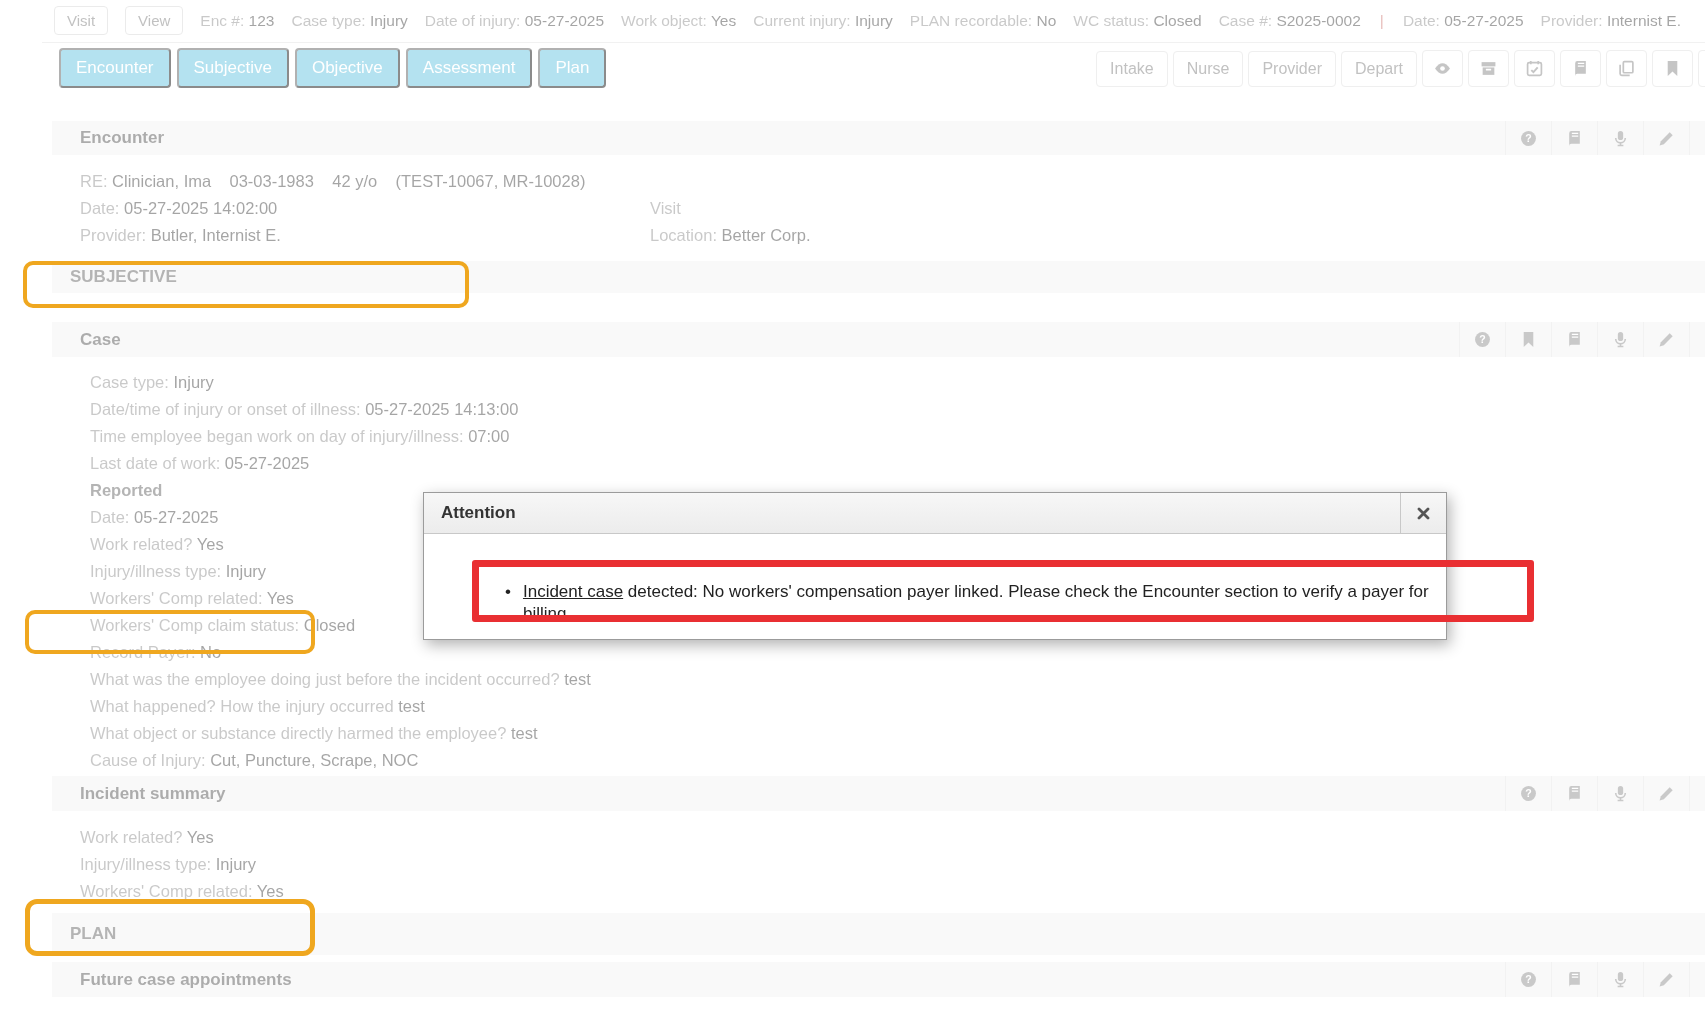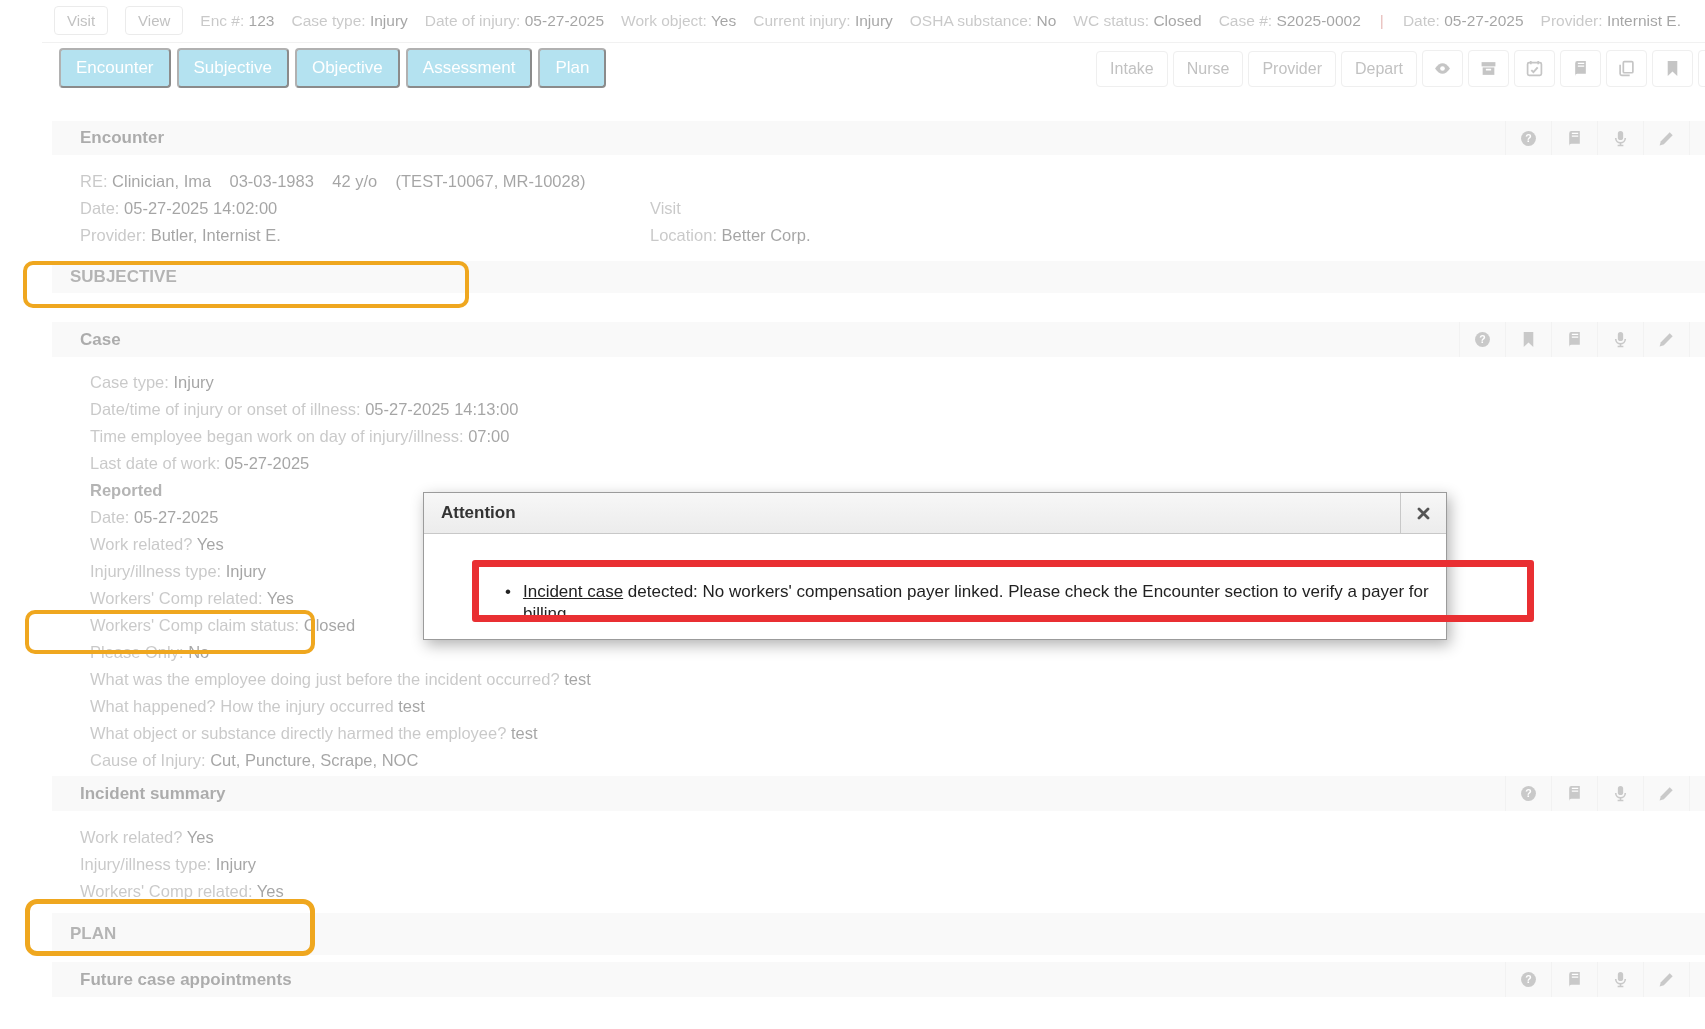--- a/index.html
+++ b/index.html
@@ -135,21 +135,21 @@
 
     <div class="topbar">
       <div class="tb-row1">
         <button class="tb-btn">Visit</button>
         <button class="tb-btn">View</button>
         <span class="item"><span class="lbl">Enc #:</span> <span class="val">123</span></span>
         <span class="item"><span class="lbl">Case type:</span> <span class="val">Injury</span></span>
         <span class="item"><span class="lbl">Date of injury:</span> <span class="val">05-27-2025</span></span>
         <span class="item"><span class="lbl">Work object:</span> <span class="val">Yes</span></span>
         <span class="item"><span class="lbl">Current injury:</span> <span class="val">Injury</span></span>
-        <span class="item"><span class="lbl">OSHA substance:</span> <span class="val">No</span></span>
+        <span class="item"><span class="lbl">PLAN recordable:</span> <span class="val">No</span></span>
         <span class="item"><span class="lbl">WC status:</span> <span class="val">Closed</span></span>
         <span class="item"><span class="lbl">Case #:</span> <span class="val">S2025-0002</span></span>
         <span class="tb-sep">|</span>
         <span class="item"><span class="lbl">Date:</span> <span class="val">05-27-2025</span></span>
         <span class="item"><span class="lbl">Provider:</span> <span class="val">Internist E.</span></span>
       </div>
     </div>
 
     <div class="toolbar">
       <div class="tabs">
@@ -297,21 +297,21 @@
         <div class="row"><span class="lbl">Case type:</span> <span class="val">Injury</span></div>
         <div class="row"><span class="lbl">Date/time of injury or onset of illness:</span> <span class="val">05-27-2025 14:13:00</span></div>
         <div class="row"><span class="lbl">Time employee began work on day of injury/illness:</span> <span class="val">07:00</span></div>
         <div class="row"><span class="lbl">Last date of work:</span> <span class="val">05-27-2025</span></div>
         <div class="row"><span class="bold-lbl">Reported</span></div>
         <div class="row"><span class="lbl">Date:</span> <span class="val">05-27-2025</span></div>
         <div class="row"><span class="lbl">Work related?</span> <span class="val">Yes</span></div>
         <div class="row"><span class="lbl">Injury/illness type:</span> <span class="val">Injury</span></div>
         <div class="row"><span class="lbl">Workers' Comp related:</span> <span class="val">Yes</span></div>
         <div class="row"><span class="lbl">Workers' Comp claim status:</span> <span class="val">Closed</span></div>
-        <div class="row"><span class="lbl">Please Only:</span> <span class="val">No</span></div>
+        <div class="row"><span class="lbl">Record Payer:</span> <span class="val">No</span></div>
         <div class="row"><span class="lbl">What was the employee doing just before the incident occurred?</span> <span class="val">test</span></div>
         <div class="row"><span class="lbl">What happened? How the injury occurred</span> <span class="val">test</span></div>
         <div class="row"><span class="lbl">What object or substance directly harmed the employee?</span> <span class="val">test</span></div>
         <div class="row"><span class="lbl">Cause of Injury:</span> <span class="val">Cut, Puncture, Scrape, NOC</span></div>
       </div>
 
       <div class="strip inc-strip">
         <span class="strip-title">Incident summary</span>
         <span class="strip-icons">
           <span class="strip-icon">

